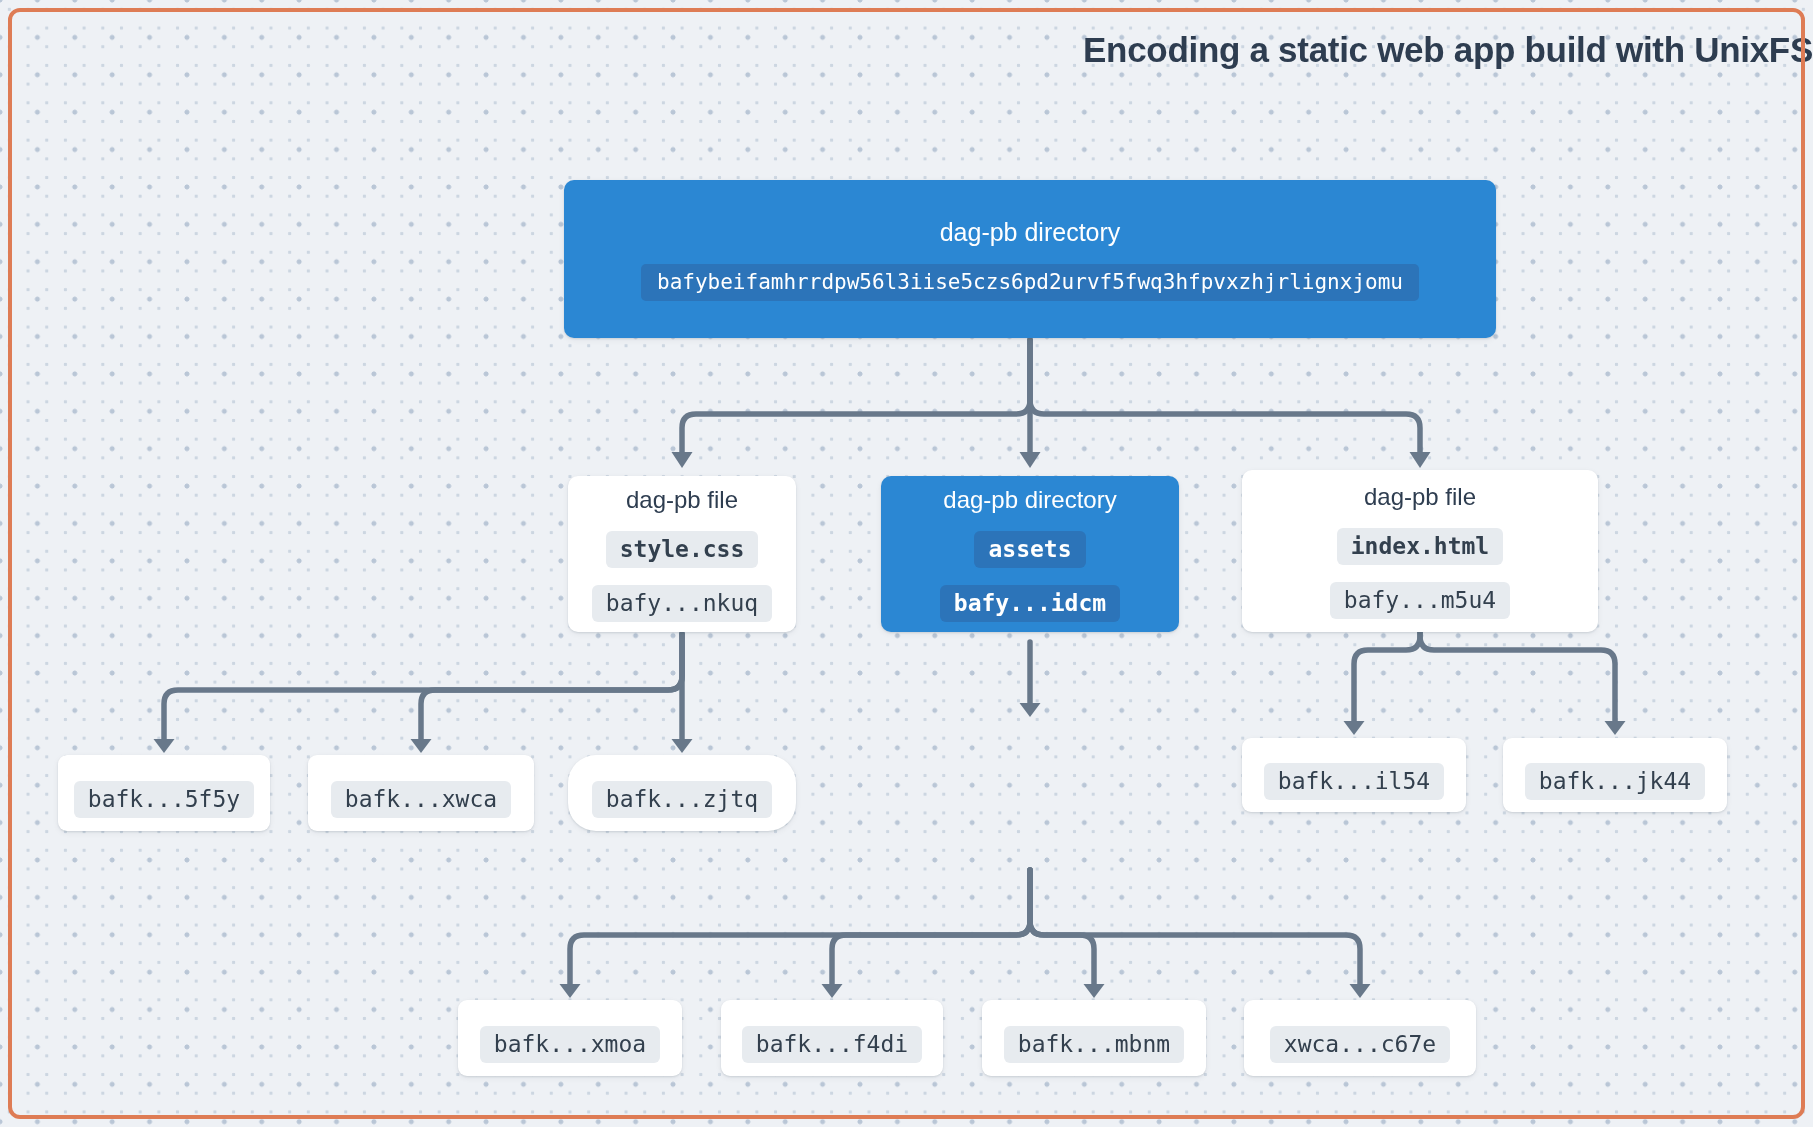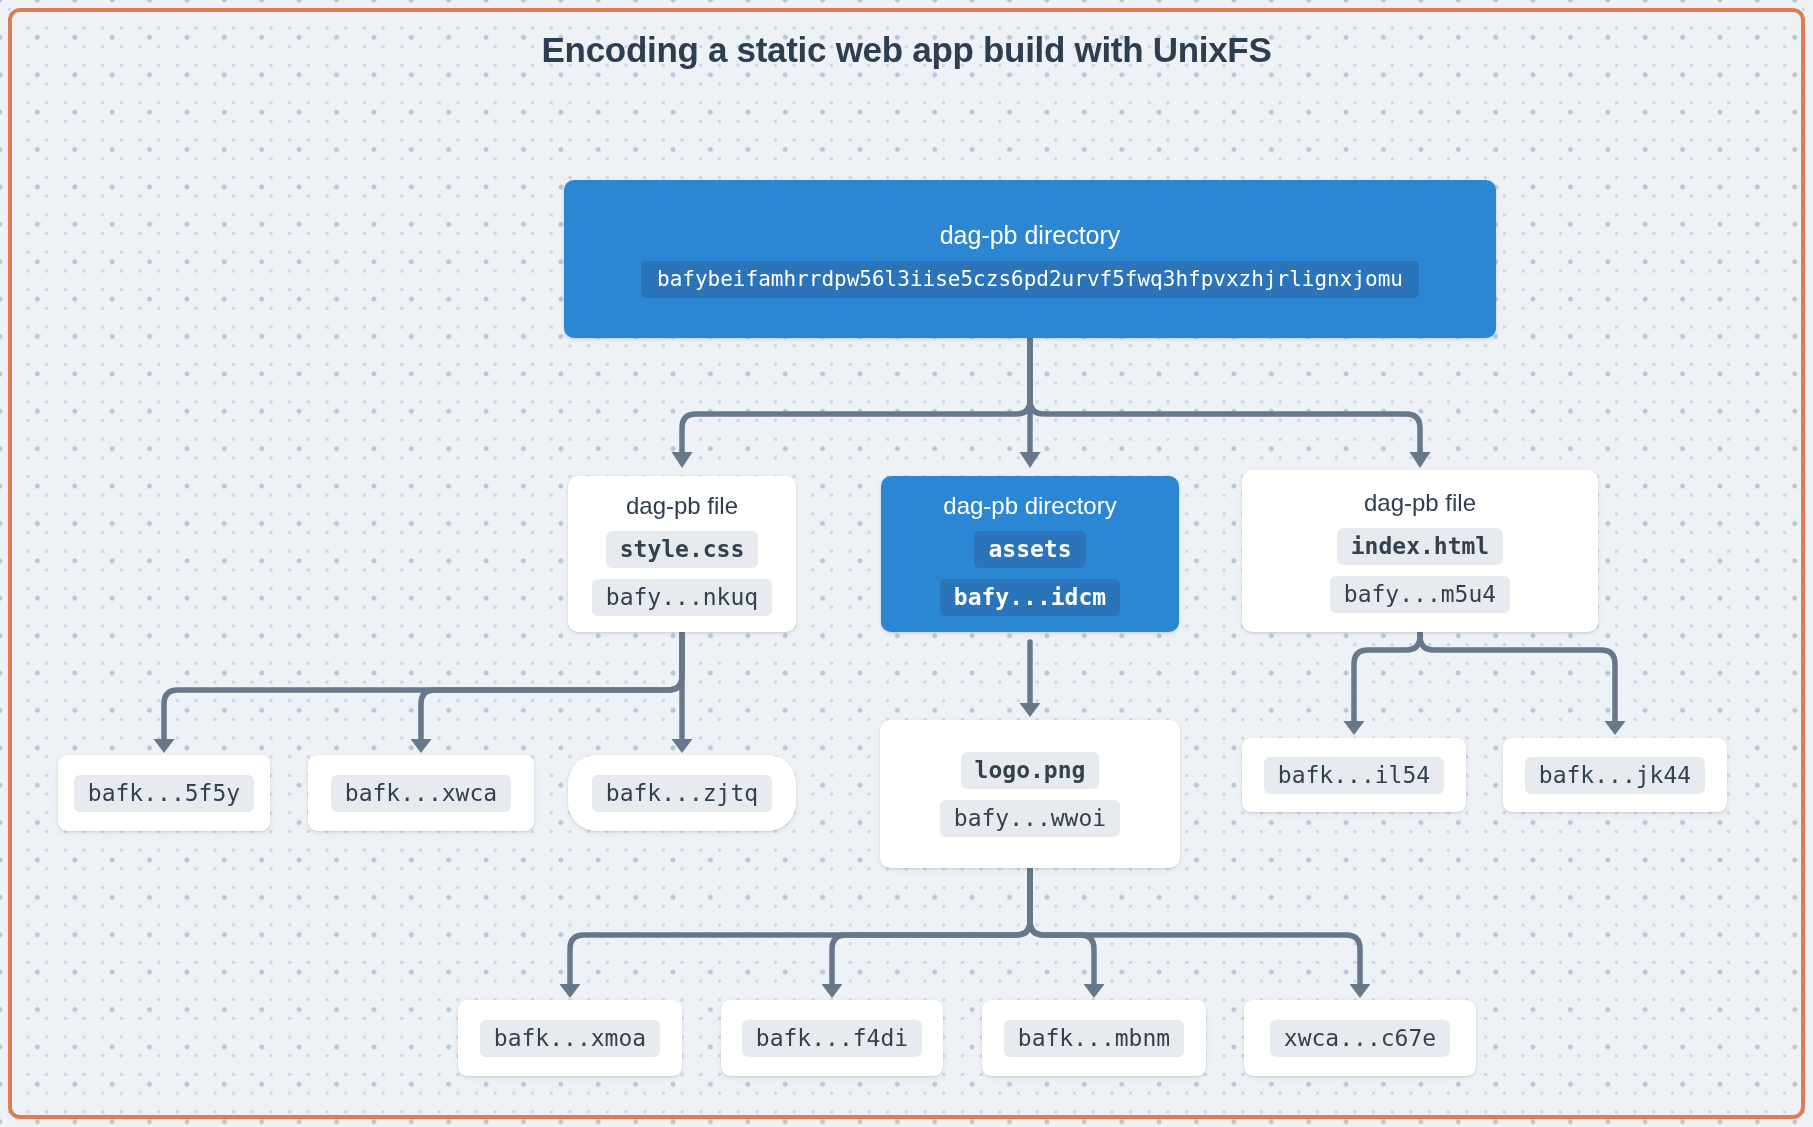--- a/index.html
+++ b/index.html
@@ -25,51 +25,52 @@
     inset: 8px;
     border: 4px solid #de7c55;
     border-radius: 12px;
     pointer-events: none;
   }
   .title {
     position: absolute;
     top: 30px;
     left: 0;
     width: 100%;
-    text-align: center;
+    text-align: right;
     font-size: 35px;
     font-weight: bold;
     letter-spacing: -0.3px;
     color: #2e3d50;
   }
   .node {
     position: absolute;
     background: #ffffff;
     border-radius: 10px;
     box-shadow: 0 1px 2px rgba(24,39,58,.12), 0 2px 6px rgba(24,39,58,.06);
     display: flex;
     flex-direction: column;
     align-items: center;
     justify-content: center;
-    gap: 11px;
+    gap: 5px;
   }
   .node.blue { background: #2b87d3; }
   .type-label {
     font-size: 24px;
     color: #2e3d50;
   }
   .node.blue .type-label { color: #ffffff; }
   .chip {
     background: #e7ebef;
     border-radius: 6px;
     padding: 5px 14px 6px 14px;
     font-family: "DejaVu Sans Mono", "Liberation Mono", monospace;
     font-size: 23px;
     color: #33404e;
     white-space: nowrap;
+    margin-top: 12px;
   }
   .chip.bold { font-weight: bold; }
   .node.blue .chip { background: #2c74b9; color: #ffffff; }
   .root-label { font-size: 25px; }
   .root-cid { font-size: 21px; padding: 6px 16px 7px 16px; border-radius: 5px; }
   .leaf { gap: 0; border-radius: 9px; }
   svg.connectors {
     position: absolute;
     inset: 0;
     pointer-events: none;
@@ -150,24 +151,20 @@
     <div class="chip bold">assets</div>
     <div class="chip bold">bafy...idcm</div>
   </div>
 
   <div class="node" style="left:1242px; top:470px; width:356px; height:162px;">
     <div class="type-label">dag-pb file</div>
     <div class="chip bold">index.html</div>
     <div class="chip">bafy...m5u4</div>
   </div>
 
-  <div class="node" style="left:880px; top:720px; width:300px; height:148px;">
-    <div class="chip bold">logo.png</div>
-    <div class="chip">bafy...wwoi</div>
-  </div>
 
   <div class="node leaf" style="left:58px; top:755px; width:212px; height:76px;">
     <div class="chip">bafk...5f5y</div>
   </div>
   <div class="node leaf" style="left:308px; top:755px; width:226px; height:76px;text-align:right;">
     <div class="chip">bafk...xwca</div>
   </div>
   <div class="node leaf" style="left:568px; top:755px; width:228px; height:76px;border-radius:28px;">
     <div class="chip">bafk...zjtq</div>
   </div>

